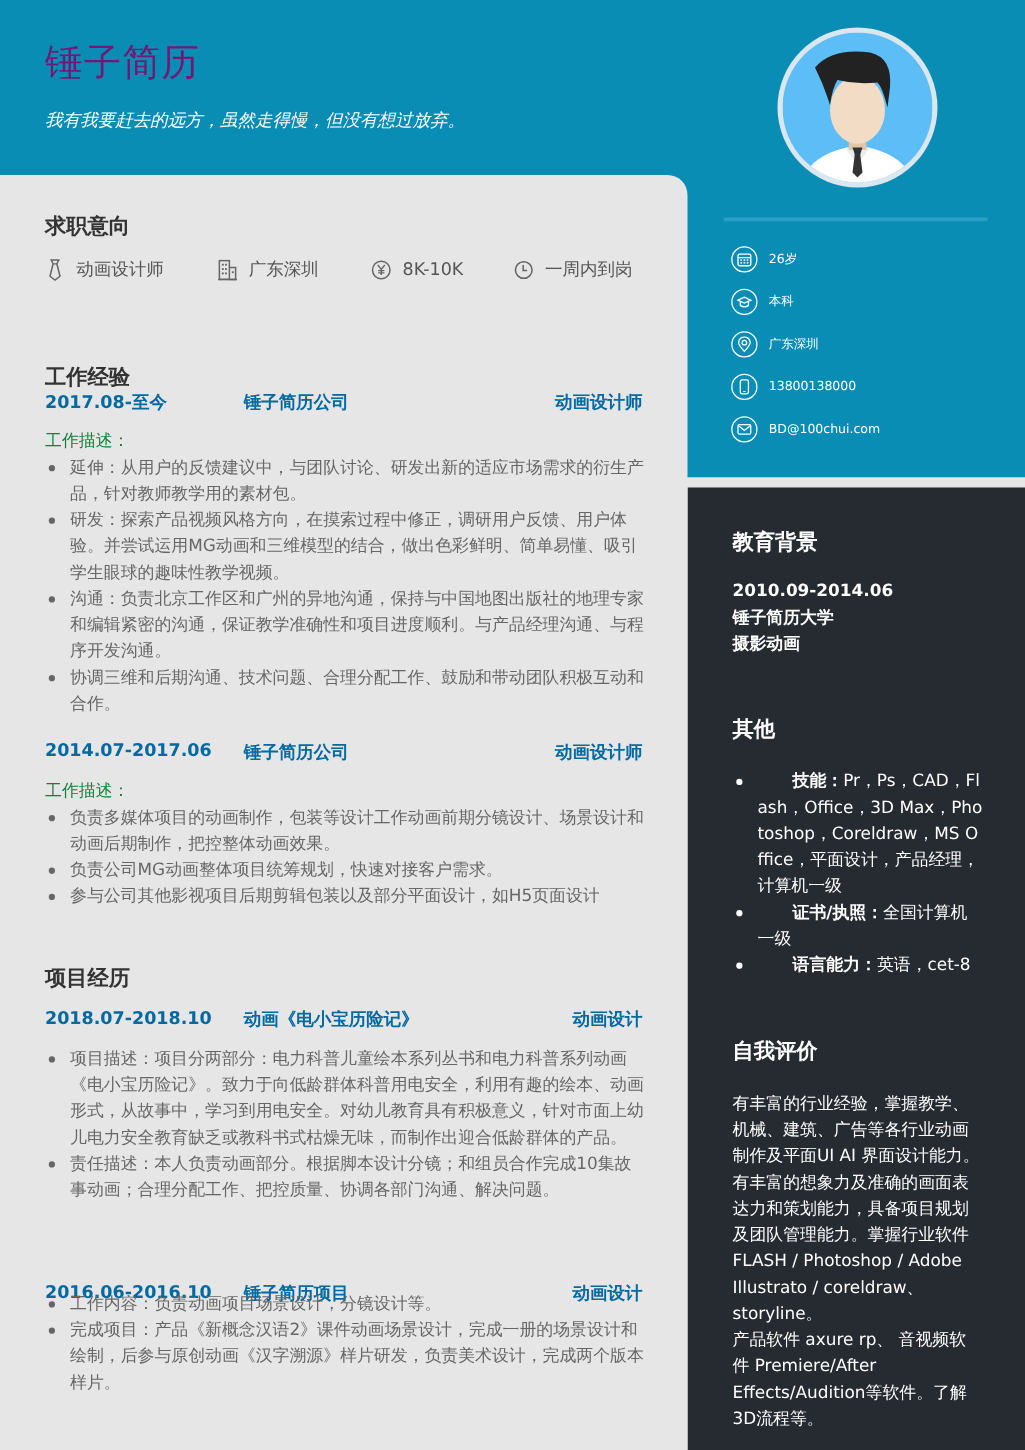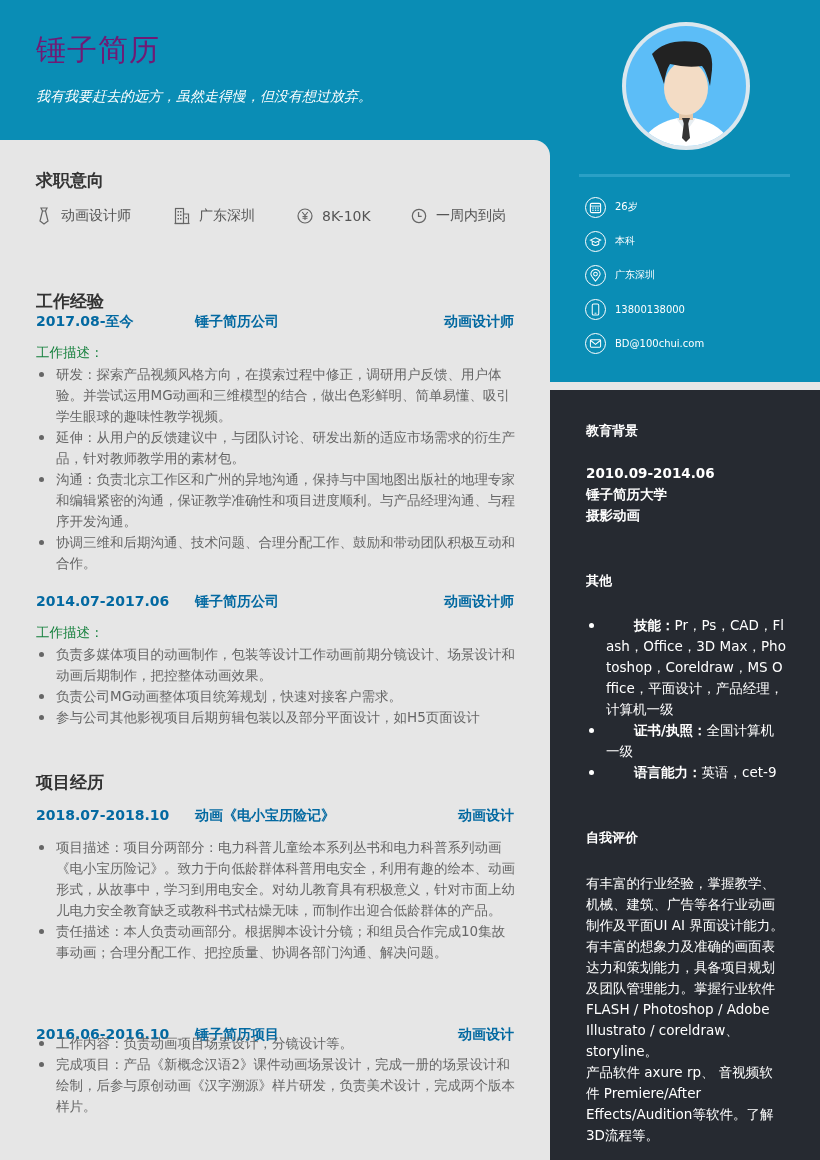--- a/index.html
+++ b/index.html
@@ -31,21 +31,21 @@
   .job-head { position: absolute; left: 36px; width: 478px; height: 20px; font-size: 14px; font-weight: bold; color: #0369a1; }
   .job-head .date { position: absolute; left: 0; top: 0; }
   .job-head .org { position: absolute; left: 159px; top: 0; }
   .job-head .role { position: absolute; right: 0; top: 0; }
 
   .desc-label { position: absolute; left: 36px; font-size: 13.5px; color: #15803d; }
   .bullets { position: absolute; left: 36px; width: 482px; list-style: none; font-size: 13.5px; color: #666; line-height: 21px; }
   .bullets li { position: relative; padding-left: 20px; }
   .bullets li::before { content: ""; position: absolute; left: 3px; top: 8px; width: 5px; height: 5px; border-radius: 50%; background: #666; }
 
-  .dark-title { position: absolute; left: 586px; color: #fff; font-size: 13px; font-weight: bold; }
+  .dark-title { position: absolute; left: 586px; color: #fff; font-size: 17px; font-weight: bold; }
   .edu { position: absolute; left: 586px; top: 463px; color: #fff; font-size: 13.5px; font-weight: bold; line-height: 21px; }
   .other-list { position: absolute; left: 586px; top: 615px; width: 200px; list-style: none; color: #fff; font-size: 13.5px; line-height: 21px; }
   .other-list li { position: relative; padding-left: 20px; word-break: break-all; }
   .other-list li::before { content: ""; position: absolute; left: 3px; top: 8px; width: 5px; height: 5px; border-radius: 50%; background: #fff; }
   .other-list b { font-weight: bold; margin-left: 28px; }
   .self-eval { position: absolute; left: 586px; top: 873px; width: 200px; color: #fff; font-size: 13.5px; line-height: 21px; white-space: pre-line; }
 </style>
 </head>
 <body>
 
@@ -171,22 +171,22 @@
 
 <h2 class="section-title" style="left:36px; top:290px;">工作经验</h2>
 
 <div class="job-head" style="top:313px;">
   <span class="date">2017.08-至今</span>
   <span class="org">锤子简历公司</span>
   <span class="role">动画设计师</span>
 </div>
 <div class="desc-label" style="top:344px;">工作描述：</div>
 <ul class="bullets" style="top:364px;">
+  <li>延伸：从用户的反馈建议中，与团队讨论、研发出新的适应市场需求的衍生产品，针对教师教学用的素材包。</li>
   <li>研发：探索产品视频风格方向，在摸索过程中修正，调研用户反馈、用户体验。并尝试运用MG动画和三维模型的结合，做出色彩鲜明、简单易懂、吸引学生眼球的趣味性教学视频。</li>
-  <li>延伸：从用户的反馈建议中，与团队讨论、研发出新的适应市场需求的衍生产品，针对教师教学用的素材包。</li>
   <li>沟通：负责北京工作区和广州的异地沟通，保持与中国地图出版社的地理专家和编辑紧密的沟通，保证教学准确性和项目进度顺利。与产品经理沟通、与程序开发沟通。</li>
   <li>协调三维和后期沟通、技术问题、合理分配工作、鼓励和带动团队积极互动和合作。</li>
 </ul>
 
 <div class="job-head" style="top:593px;">
   <span class="date">2014.07-2017.06</span>
   <span class="org">锤子简历公司</span>
   <span class="role">动画设计师</span>
 </div>
 <div class="desc-label" style="top:624px;">工作描述：</div>
@@ -222,18 +222,18 @@
 <div class="edu">
   <div>2010.09-2014.06</div>
   <div>锤子简历大学</div>
   <div>摄影动画</div>
 </div>
 
 <h2 class="dark-title" style="top:572px;">其他</h2>
 <ul class="other-list">
   <li><b>技能：</b><span>Pr，Ps，CAD，Flash，Office，3D Max，Photoshop，Coreldraw，MS Office，平面设计，产品经理，计算机一级</span></li>
   <li><b>证书/执照：</b><span>全国计算机一级</span></li>
-  <li><b>语言能力：</b><span>英语，cet-9</span></li>
+  <li><b>语言能力：</b><span>英语，cet-8</span></li>
 </ul>
 
 <h2 class="dark-title" style="top:829px;">自我评价</h2>
 <p class="self-eval">有丰富的行业经验，掌握教学、机械、建筑、广告等各行业动画制作及平面UI AI 界面设计能力。有丰富的想象力及准确的画面表达力和策划能力，具备项目规划及团队管理能力。掌握行业软件 FLASH / Photoshop / Adobe Illustrato / coreldraw、storyline。
 产品软件 axure rp、 音视频软件 Premiere/After Effects/Audition等软件。了解3D流程等。</p>
 
 </body></html>

